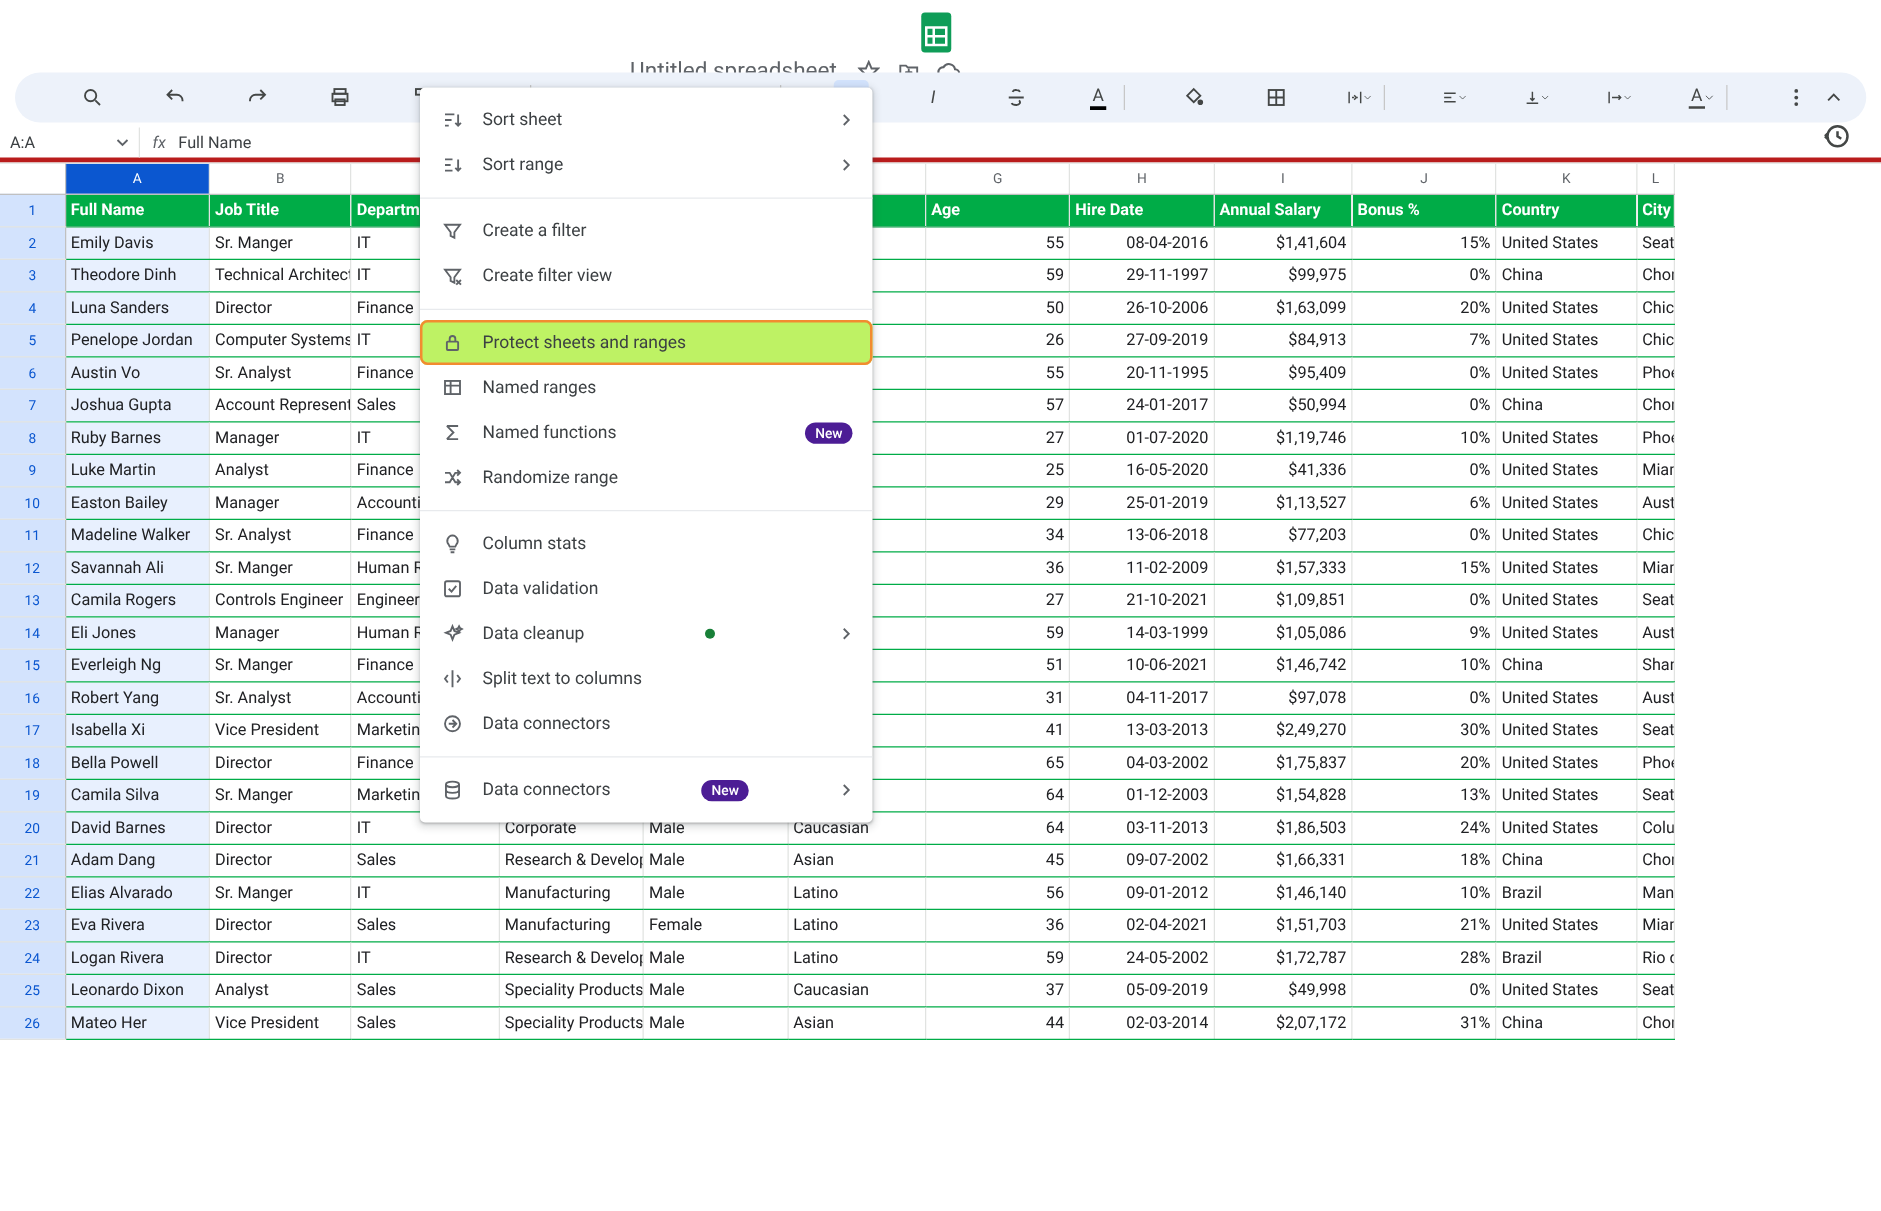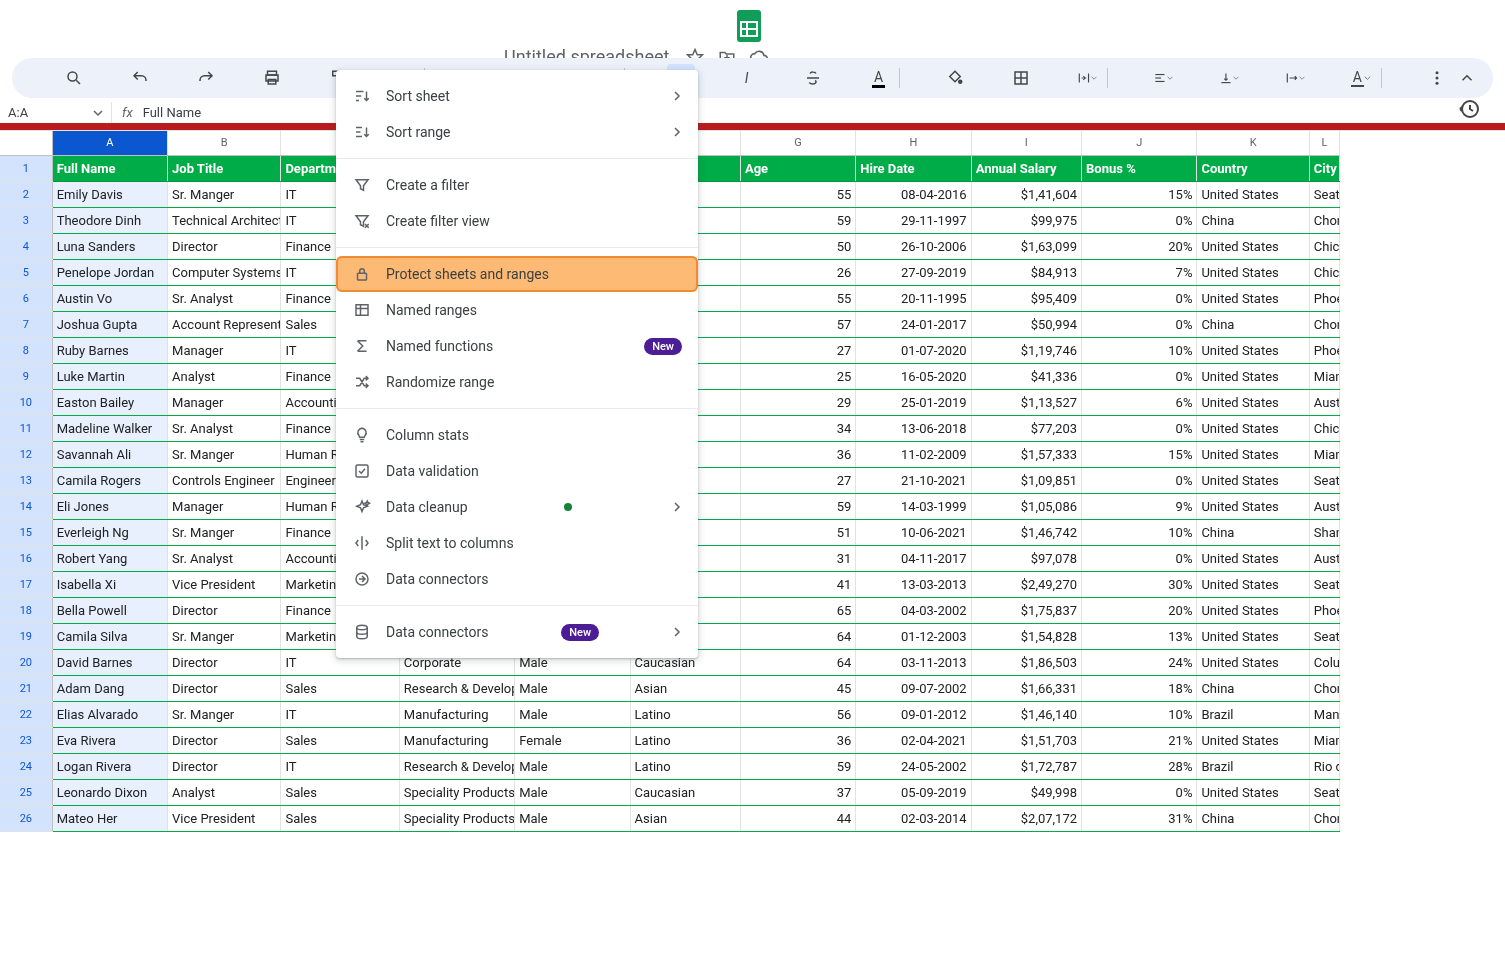--- a/index.html
+++ b/index.html
@@ -23,21 +23,21 @@
   
   .toolbar-wrap { padding: 0 12px 4px 12px; }
   .toolbar { background: #edf2fa; border-radius: 24px; height: 40px; display: flex; align-items: center; padding: 0 12px; gap: 2px; position: relative; }
   .tb-btn { min-width: 28px; height: 28px; display: flex; align-items: center; justify-content: center; color: #444746; border-radius: 4px; cursor: pointer; padding: 0 4px; margin-left: 36px; }
   .tb-btn.bold-active { background: #d3e3fd; color:#0b57d0; }
   .tb-sep { width: 1px; height: 20px; background: #c7c7c7; margin: 0 4px; }
   .tb-zoom { font-size: 14px; color: #444746; padding: 0 4px; }
   .tb-right-arrow { margin-left:auto; }
   
   
-  .formula-row { display: flex; align-items: center; height: 28px; border-bottom: 7px solid #b91c1c; }
+  .formula-row { display: flex; align-items: center; height: 28px; border-bottom: 4px solid #b91c1c; }
   .name-box { width: 112px; display: flex; align-items: center; justify-content: space-between; padding: 0 8px; font-size: 13px; color: #3c4043; border-right: 1px solid #e1e3e1; height: 100%; }
   .fx { padding: 0 10px; color: #5f6368; font-style: italic; font-size: 13px; }
   .formula-val { font-size: 13px; color: #3c4043; }
   
   
   .sheet { position: relative; overflow: hidden; border-top: 1px solid #e1e3e1; }
   table.grid { border-collapse: collapse; table-layout: fixed; width: 1340px; }
   .col-corner { width: 52px; background: #fff; border-right: 1px solid #c0c0c0; border-bottom: 1px solid #c0c0c0; }
   th.col-h { background: #fff; color: #5f6368; font-weight: 400; font-size: 11px; height: 24px; border-right: 1px solid #e1e3e1; border-bottom: 1px solid #c0c0c0; text-align:center; }
   th.col-h.sel { background: #0b57d0; color: #fff; }
@@ -46,21 +46,21 @@
   td.cell { border-right: 1px solid #e1e3e1; border-bottom: 1px solid #e1e3e1; font-size: 13px; padding: 0 4px; height: 26px; overflow: hidden; white-space: nowrap; text-overflow: clip; }
   tr.hdr td.cell { background: #00ac47; color: #fff; font-weight: 700; border-bottom: 1px solid #009940;}
   td.cell.num { text-align: right; }
   td.cell.colA-sel { background: #e8f0fe; }
   tr.hdr td.cell.colA-sel { background:#00ac47; }
   td.cell.green-border { border-bottom: 1px solid #00ac47; }
   
   
   .dropdown { position: absolute; top: 70px; left: 336px; width: 362px; background: #fff; border-radius: 4px; box-shadow: 0 2px 6px 2px rgba(60,64,67,.15), 0 1px 2px rgba(60,64,67,.3); padding: 8px 0; z-index: 100; }
   .dd-item { display: flex; align-items: center; height: 36px; padding: 0 16px; font-size: 14px; color: #3c4043; cursor: pointer; position: relative; gap: 14px; }
-  .dd-item.highlighted { outline: 2px solid #f28b30; outline-offset: -2px; border-radius: 6px; background: #fdba74; }
+  .dd-item.highlighted { outline: 2px solid #f28b30; outline-offset: -2px; border-radius: 6px; background: #bef264; }
   .dd-icon { width: 20px; height: 20px; display:flex; align-items:center; justify-content:center; color:#5f6368; flex-shrink:0;}
   .dd-sep { height: 1px; background: #e8eaed; margin: 8px 0; }
   .dd-sub { margin-left: auto; color: #5f6368; }
   .dd-badge { background: #4c1d95; color: #fff; font-size: 11px; font-weight: 500; padding: 2px 8px; border-radius: 10px; margin-left: auto; }
   .dd-dot { width:8px; height:8px; border-radius:50%; background:#188038; margin-left:auto; margin-right:4px;}
   
   svg { display: block; }
 </style>
 </head>
 <body>

